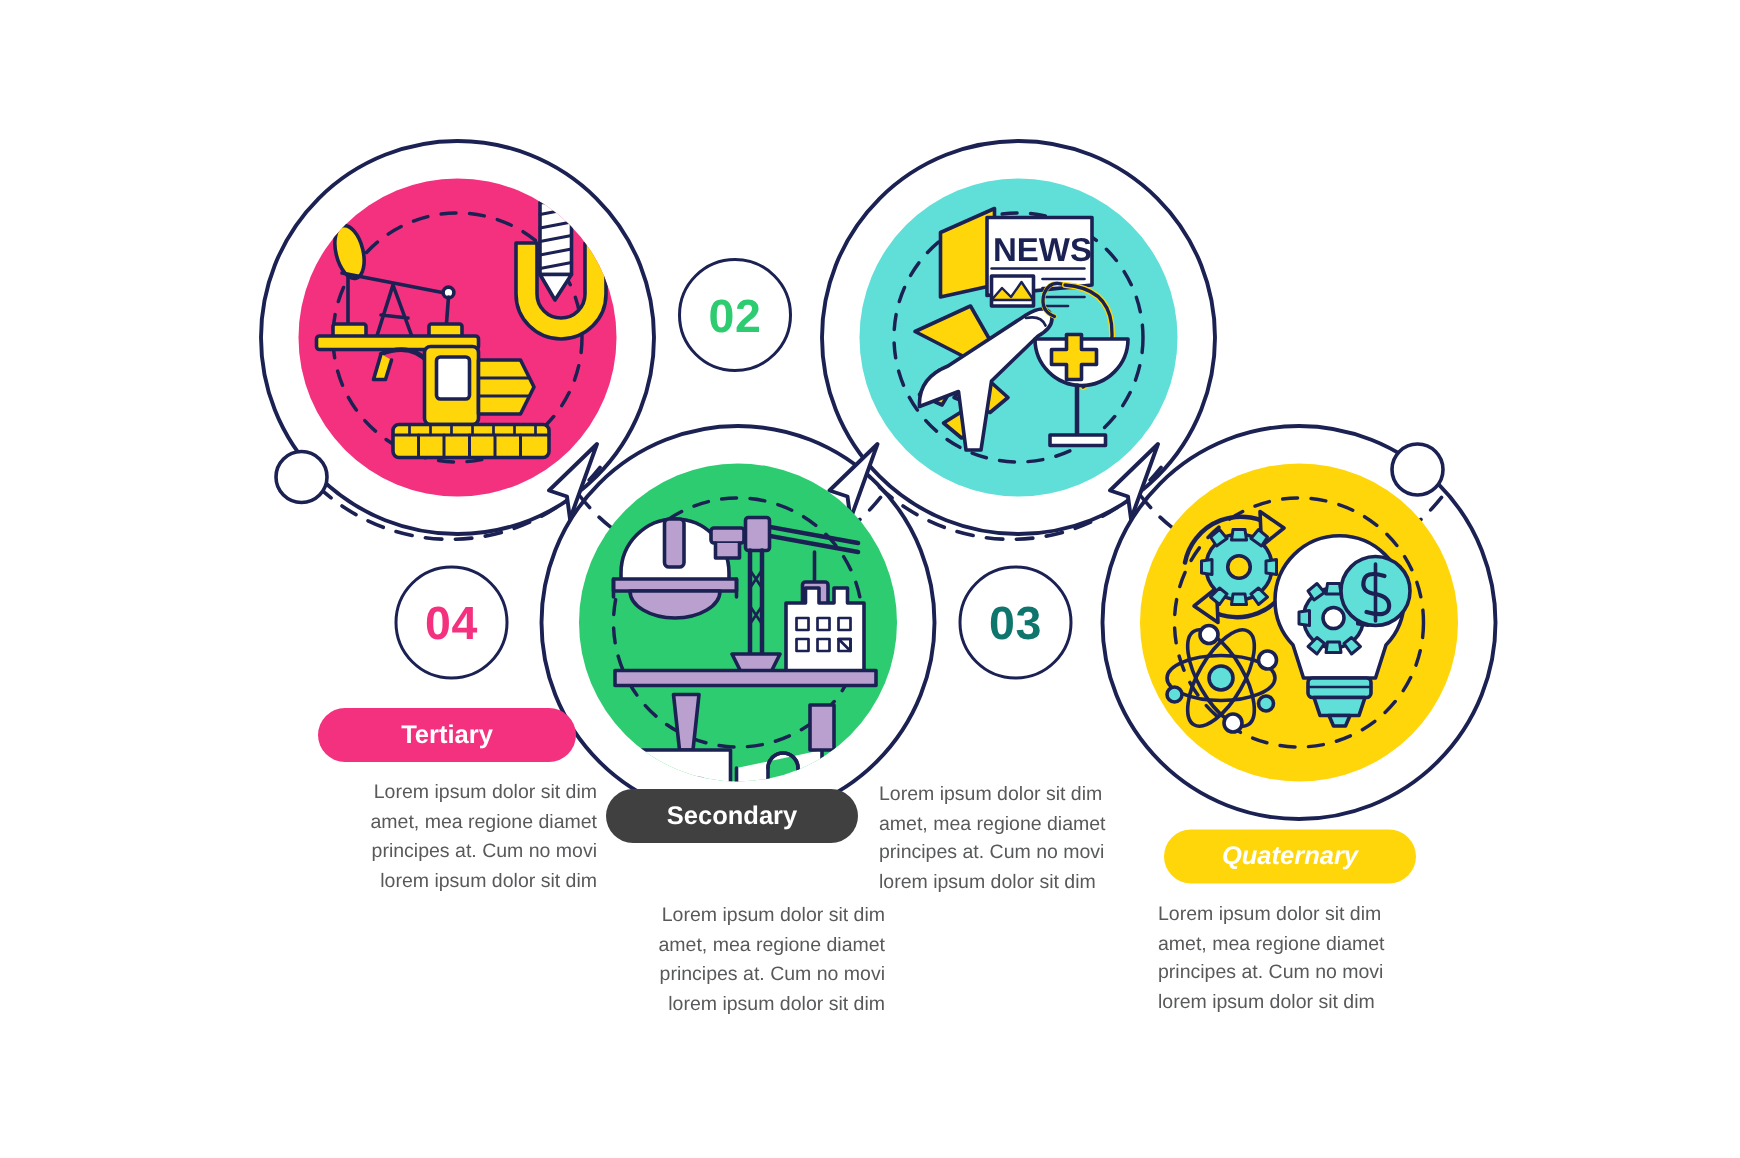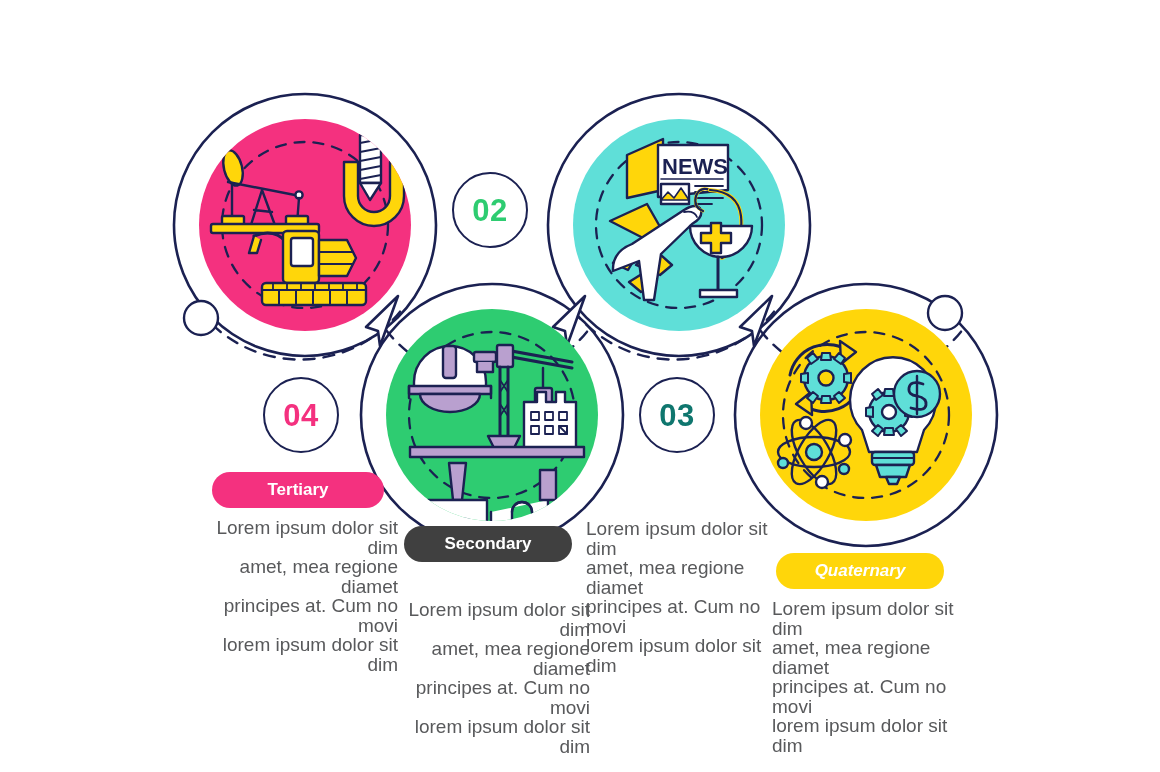--- a/index.html
+++ b/index.html
@@ -46,21 +46,21 @@
   }
   .p1{left:212px;top:472px;width:172px;background:#f4317f;}
   .p2{left:404px;top:526px;width:168px;background:#404040;}
   .p3{left:589px;top:474px;width:166px;background:#5fdfd8;}
   .p4{left:776px;top:553px;width:168px;background:#ffd60a;font-style:italic;}
 
   
   .copy{
     position:absolute;
     width:190px;
-    font-size:19px;
+    font-size:13px;
     line-height:19.5px;
     color:#58595b;
     white-space:pre-line;
   }
   .c1{left:208px;top:518px;text-align:right;}
   .c2{left:400px;top:600px;text-align:right;}
   .c3{left:586px;top:519px;text-align:left;}
   .c4{left:772px;top:599px;text-align:left;}
 </style>
 </head>

